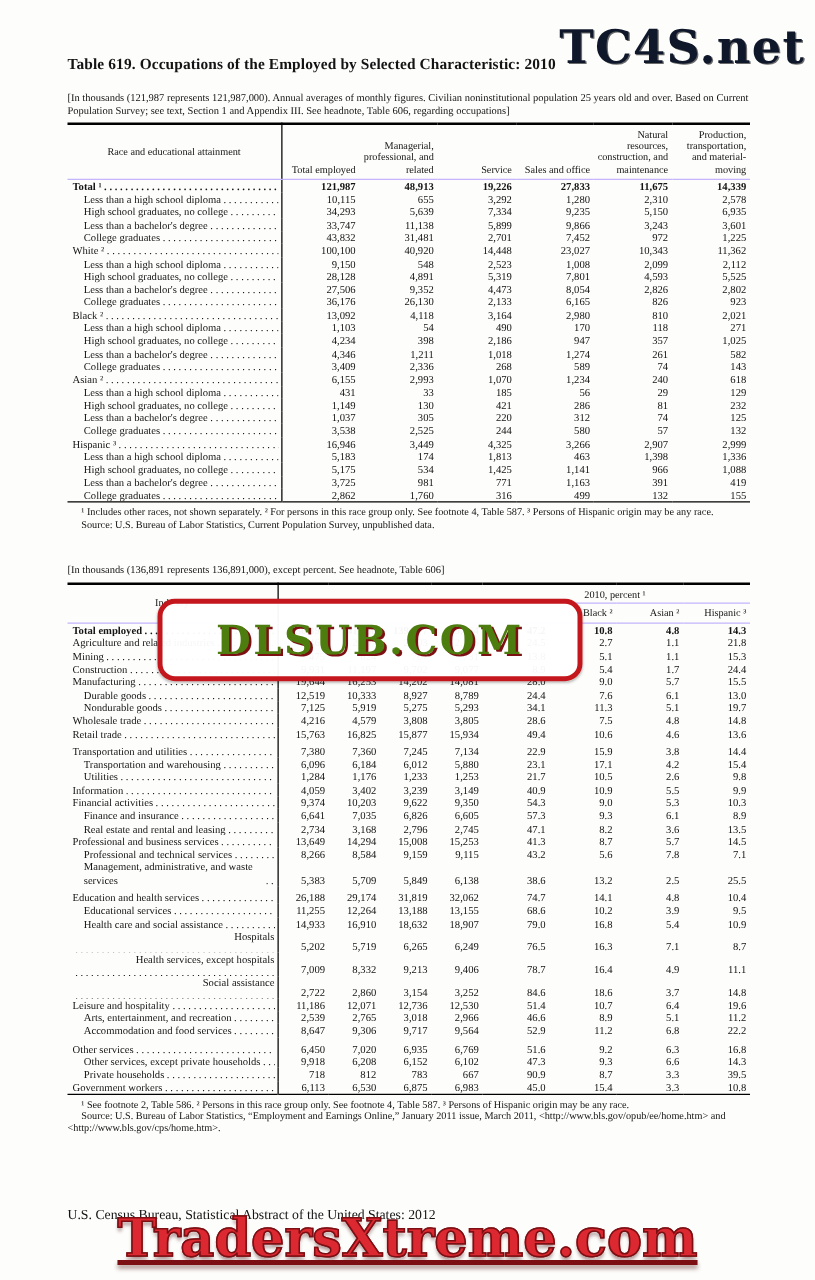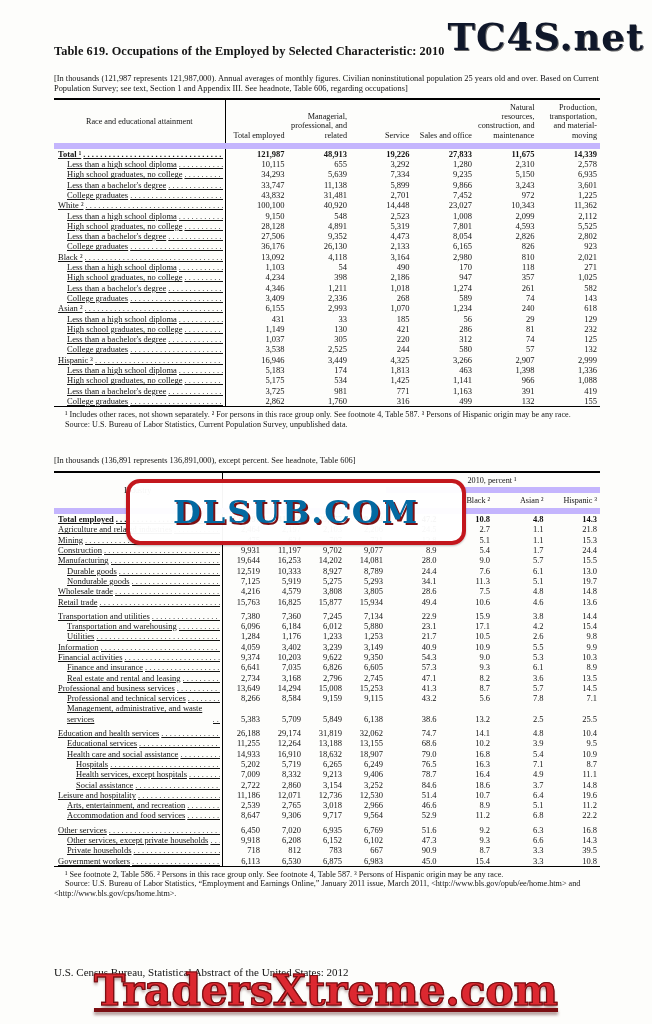--- a/index.html
+++ b/index.html
@@ -3,43 +3,43 @@
 <meta charset="utf-8">
 <style>
   html,body { margin:0; padding:0; background:#ffffff; }
   .page { position:relative; width:652px; height:1024px; background:#fdfdfb; font-family:"Liberation Serif","DejaVu Serif",serif; color:#141414; overflow:hidden; }
   .content { position:absolute; left:54px; top:44px; width:546px; }
 
   .tbl-title { font-size:12.3px; font-weight:bold; line-height:14px; letter-spacing:0.1px; }
   .tbl-note { font-size:8.4px; line-height:9.5px; margin-top:16px; text-align:left; }
 
   .dtable { border-collapse:collapse; width:100%; table-layout:fixed; border-top:2px solid #000; border-bottom:1px solid #000; margin-top:5px; }
-  .dtable thead th { font-weight:normal; font-size:8.2px; line-height:9.2px; vertical-align:bottom; text-align:right; padding:3px 3px 3px 1px; border-bottom:6px solid #c4b5fd; }
+  .dtable thead th { font-weight:normal; font-size:8.2px; line-height:9.2px; vertical-align:bottom; text-align:right; padding:3px 3px 3px 1px; border-bottom:1px solid #c4b5fd; }
   .dtable th.stub-h { text-align:center; vertical-align:middle; border-right:1px solid #000; padding:2px; }
   .dtable th.grp { text-align:center; padding-bottom:2px; }
   .dtable tbody td { font-size:8.5px; line-height:10.3px; vertical-align:bottom; padding:0; }
-  .dtable td.stub { border-right:1px solid #000; padding-left:4px; padding-right:2px;text-decoration:underline; }
+  .dtable td.stub { border-right:1px solid #000; padding-left:4px; padding-right:2px; }
   .dtable td.num { text-align:right; padding-right:3px; }
   tr.b td { font-weight:bold; }
   tr.gap td { padding-top:4px; }
 
   .sc { display:flex; align-items:flex-end; overflow:hidden; }
   .sc .lbl { flex:0 1 auto; }
   .sc.i1 { padding-left:9px; }
-  .sc.i2 { padding-left:18px; }
+  .sc.i2 { padding-left:18px;flex-direction:column; }
   .leader { flex:1 1 8px; overflow:hidden; white-space:nowrap; margin-left:2px; }
   .leader::after { content:". . . . . . . . . . . . . . . . . . . . . . . . . . . . . . . . . . . . . . . . . . . . . . . ."; }
 
   .fnotes { font-size:8.2px; line-height:9.5px; margin-top:3px; }
   .fnotes p { margin:0; text-indent:11px; }
   .section-620 { margin-top:27px; }
 
   .wm-top { position:absolute; top:0px; right:8px; font-family:"DejaVu Serif",serif; font-weight:bold; font-size:37px; letter-spacing:1px; color:#0f172a; z-index:5; text-shadow:1px 1px 0 #6b6b6b;margin-top:15px; }
   .wm-mid { position:absolute; left:126px; top:479px; width:332px; height:58px; border:4px solid #c3171d; border-radius:14px; background:rgba(255,255,255,0.96); display:flex; align-items:center; justify-content:center; z-index:6; box-shadow:0 1px 2px rgba(0,0,0,0.25); }
-  .wm-mid span { font-family:"DejaVu Serif",serif; font-weight:bold; font-size:32px; letter-spacing:2px; color:#0369a1; text-shadow:2px 2px 0 #7d1013; }
+  .wm-mid span { font-family:"DejaVu Serif",serif; font-weight:bold; font-size:32px; letter-spacing:2px; color:#4d7c0f; text-shadow:2px 2px 0 #7d1013; }
   .wm-bottom { position:absolute; left:0; width:100%; top:966px; text-align:center; z-index:6; }
   .wm-bottom span { font-family:"DejaVu Serif",serif; font-weight:bold; font-size:42px; color:#dc2830; -webkit-text-stroke:1.2px #7c0f13; text-shadow:0 3px 3px rgba(60,0,0,0.4);text-decoration:underline; }
 
   .pfoot-chapter { position:absolute; right:52px; top:948px; font-size:11.3px; z-index:1; }
   .pfoot-chapter b { margin-left:9px; font-size:11.8px; }
   .pfoot-bureau { position:absolute; left:54px; top:966px; font-size:11px; z-index:1; }
 </style>
 </head>
 <body>
 

